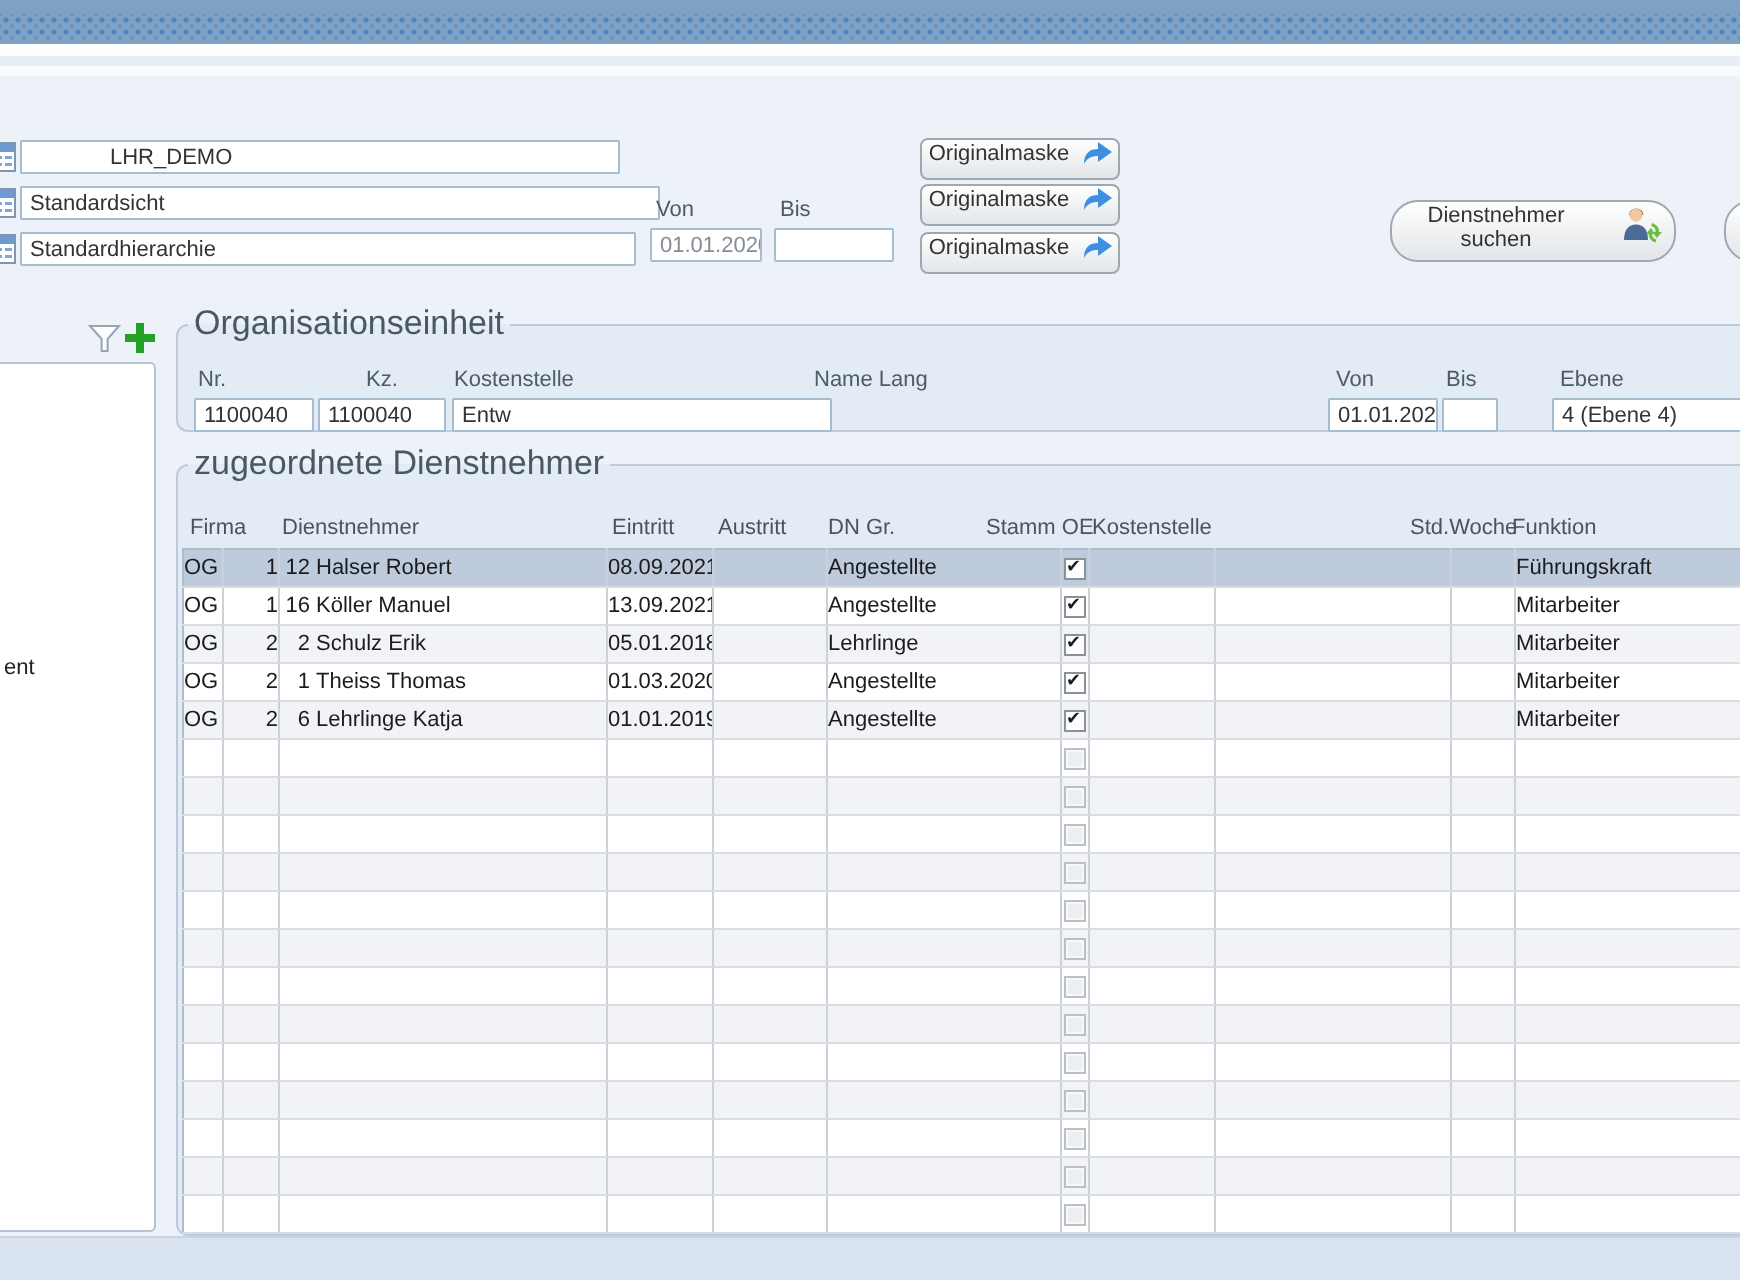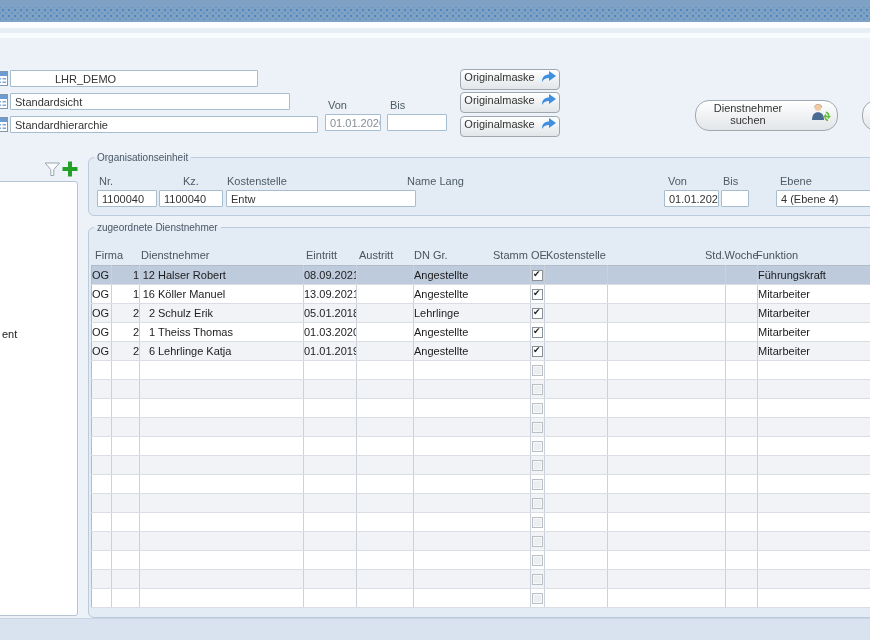--- a/index.html
+++ b/index.html
@@ -25,21 +25,21 @@
   .muted-value{color:#858D96;}
   .fld-label{color:#4D5B66;}
   
   .btn{display:flex;align-items:flex-start;justify-content:center;gap:6px;
     border:1px solid #9FA8B1;border-radius:4px;
     background:linear-gradient(#FFFFFF,#EDEFF1 60%,#E3E6E9);
     font-family:inherit;font-size:11px;color:#333;cursor:default;box-sizing:border-box;}
   .btn-big{border-radius:14px;gap:16px;}
   
   fieldset.panel{margin:0;padding:0;background:#E3EBF4;border:1px solid #BCCBDB;border-radius:6px;box-sizing:border-box;}
-  fieldset.panel legend{font-size:10px;color:#4A5866;padding:0 3px;margin-left:5px;margin-top:32px;}
+  fieldset.panel legend{font-size:17px;color:#4A5866;padding:0 3px;margin-left:5px;margin-top:32px;}
   
   .tree-panel{background:#FFFFFF;border:1px solid #B5C3D3;border-radius:3px;box-sizing:border-box;}
   
   table.grid{border-collapse:collapse;table-layout:fixed;background:#FFFFFF;
     border:1px solid #B2BBC8;font-size:11px;}
   table.grid td{height:18px;padding:0;border-right:1px solid #CBD1DA;border-bottom:1px solid #DADEE4;
     overflow:hidden;white-space:nowrap;color:#1C1C1C;}
   table.grid tr:nth-child(odd) td{background:#F1F3F6;}
   table.grid tr:nth-child(even) td{background:#FFFFFF;}
   table.grid tr.selected td{background:#BECBDD;}
@@ -69,32 +69,32 @@
 <span class="abs" style="left:-5px;top:71px;">
   <svg width="13" height="15">
       <rect x="0.5" y="0.5" width="12" height="14" fill="#FFFFFF" stroke="#8096AC"></rect>
       <rect x="1" y="1" width="11" height="4" fill="#6D9BD1"></rect>
       <rect x="2.5" y="7" width="3.5" height="1.5" fill="#7FA6D6"></rect>
       <rect x="7.5" y="7" width="3.5" height="1.5" fill="#7FA6D6"></rect>
       <rect x="2.5" y="10.5" width="3.5" height="1.5" fill="#7FA6D6"></rect>
       <rect x="7.5" y="10.5" width="3.5" height="1.5" fill="#7FA6D6"></rect>
     </svg>
 </span>
-<input class="abs tb-input" style="left: 10px; top: 70px; width: 248px; padding-left: 44px;" value="LHR_DEMO">
+<input class="abs tb-input" style="left: 10px; top: 70px; width: 300px; padding-left: 44px;" value="LHR_DEMO">
 <span class="abs" style="left:-5px;top:94px;">
   <svg width="13" height="15">
       <rect x="0.5" y="0.5" width="12" height="14" fill="#FFFFFF" stroke="#8096AC"></rect>
       <rect x="1" y="1" width="11" height="4" fill="#6D9BD1"></rect>
       <rect x="2.5" y="7" width="3.5" height="1.5" fill="#7FA6D6"></rect>
       <rect x="7.5" y="7" width="3.5" height="1.5" fill="#7FA6D6"></rect>
       <rect x="2.5" y="10.5" width="3.5" height="1.5" fill="#7FA6D6"></rect>
       <rect x="7.5" y="10.5" width="3.5" height="1.5" fill="#7FA6D6"></rect>
     </svg>
 </span>
-<input class="abs tb-input" style="left: 10px; top: 93px; width: 280px;" value="Standardsicht">
+<input class="abs tb-input" style="left: 10px; top: 93px; width: 320px;" value="Standardsicht">
 <span class="abs" style="left:-5px;top:117px;">
   <svg width="13" height="15">
       <rect x="0.5" y="0.5" width="12" height="14" fill="#FFFFFF" stroke="#8096AC"></rect>
       <rect x="1" y="1" width="11" height="4" fill="#6D9BD1"></rect>
       <rect x="2.5" y="7" width="3.5" height="1.5" fill="#7FA6D6"></rect>
       <rect x="7.5" y="7" width="3.5" height="1.5" fill="#7FA6D6"></rect>
       <rect x="2.5" y="10.5" width="3.5" height="1.5" fill="#7FA6D6"></rect>
       <rect x="7.5" y="10.5" width="3.5" height="1.5" fill="#7FA6D6"></rect>
     </svg>
 </span>

